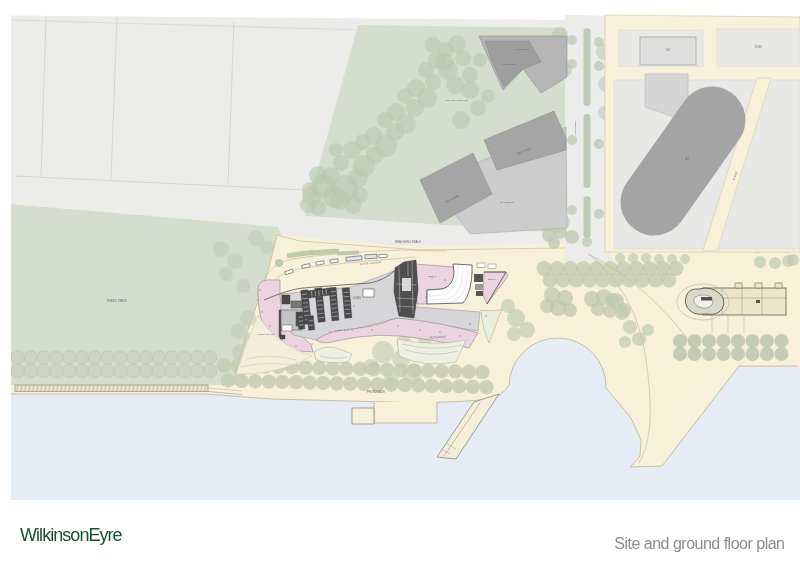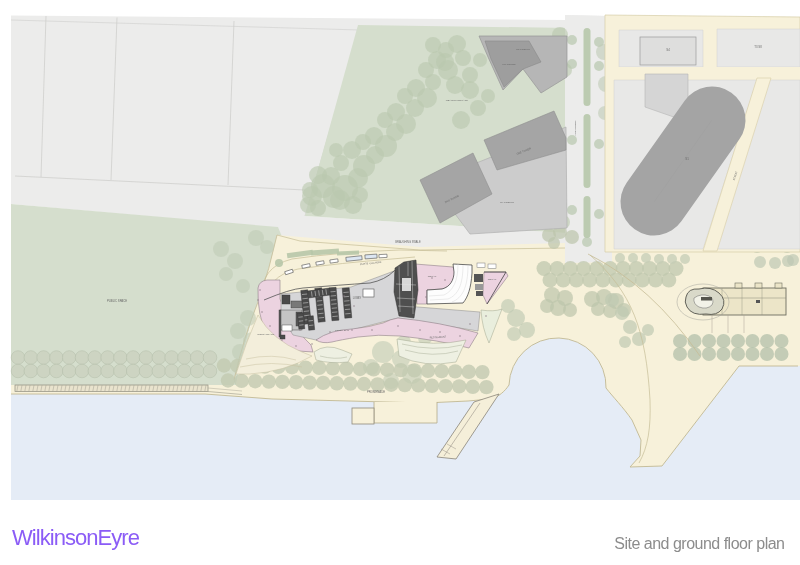--- a/index.html
+++ b/index.html
@@ -1,16 +1,16 @@
 <!DOCTYPE html>
 <html><head><meta charset="utf-8"><style>
 html,body{margin:0;padding:0;background:#ffffff;width:800px;height:565px;overflow:hidden}
 *{box-sizing:border-box}
 .page{position:relative;width:800px;height:565px;background:#fff;font-family:"Liberation Sans",sans-serif}
-.logo{position:absolute;left:12px;top:524.5px;font-size:22px;letter-spacing:-0.95px;color:#8b5cf6}
+.logo{position:absolute;left:20px;top:524.5px;font-size:18px;letter-spacing:-0.95px;color:#14532d}
 .cap{position:absolute;right:15.5px;top:535px;font-size:16px;letter-spacing:-0.5px;color:#8c8c8c}
 </style></head><body>
 <div class="page">
 
 <svg width="800" height="565" viewBox="0 0 800 565">
 <path d="M11,15.5 L567,20 L567,30 L360,26 L305,216 L567,233 L612,246 L612,262 L565,263 L500,254 L420,250 L283,239 L278,228 L11,204 Z" fill="#ececeb"></path>
 
 <path d="M565,15 L607,16 L606,252 L565,250 Z" fill="#ececeb"></path>
 
 <g stroke="#cfcfcd" stroke-width="0.8" fill="none">

